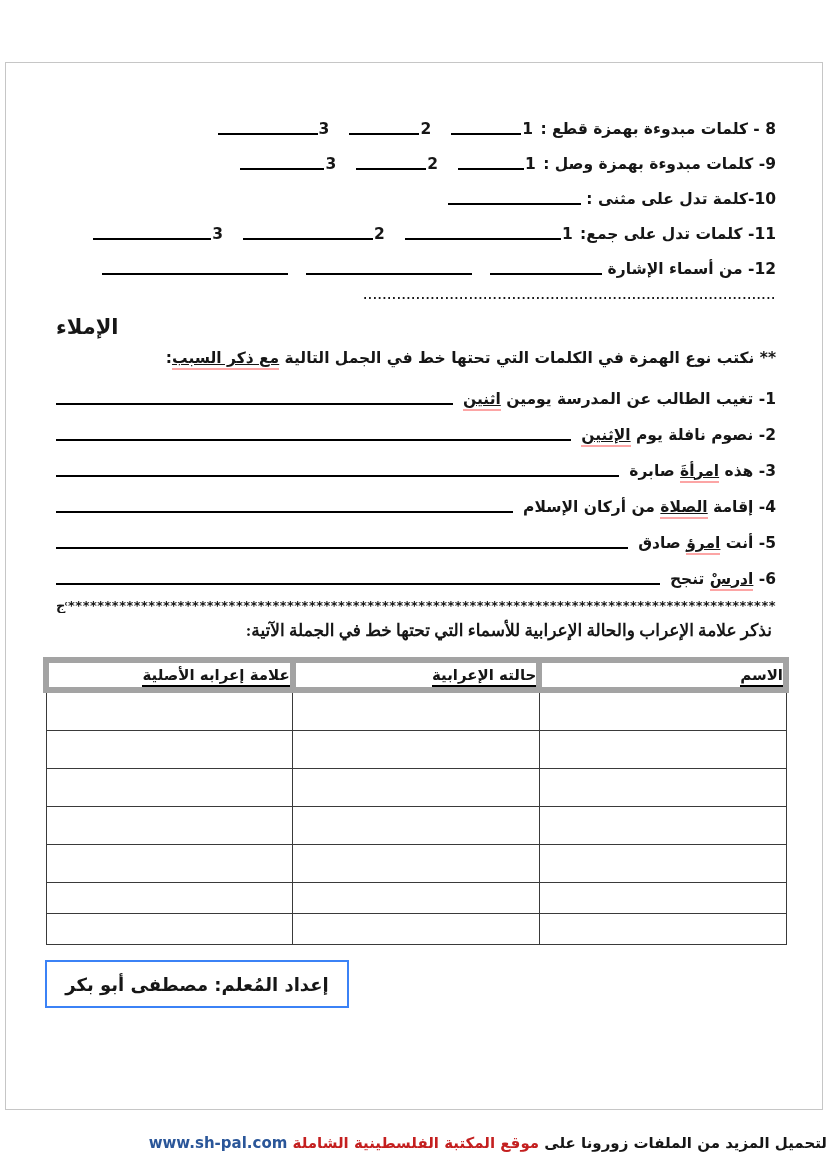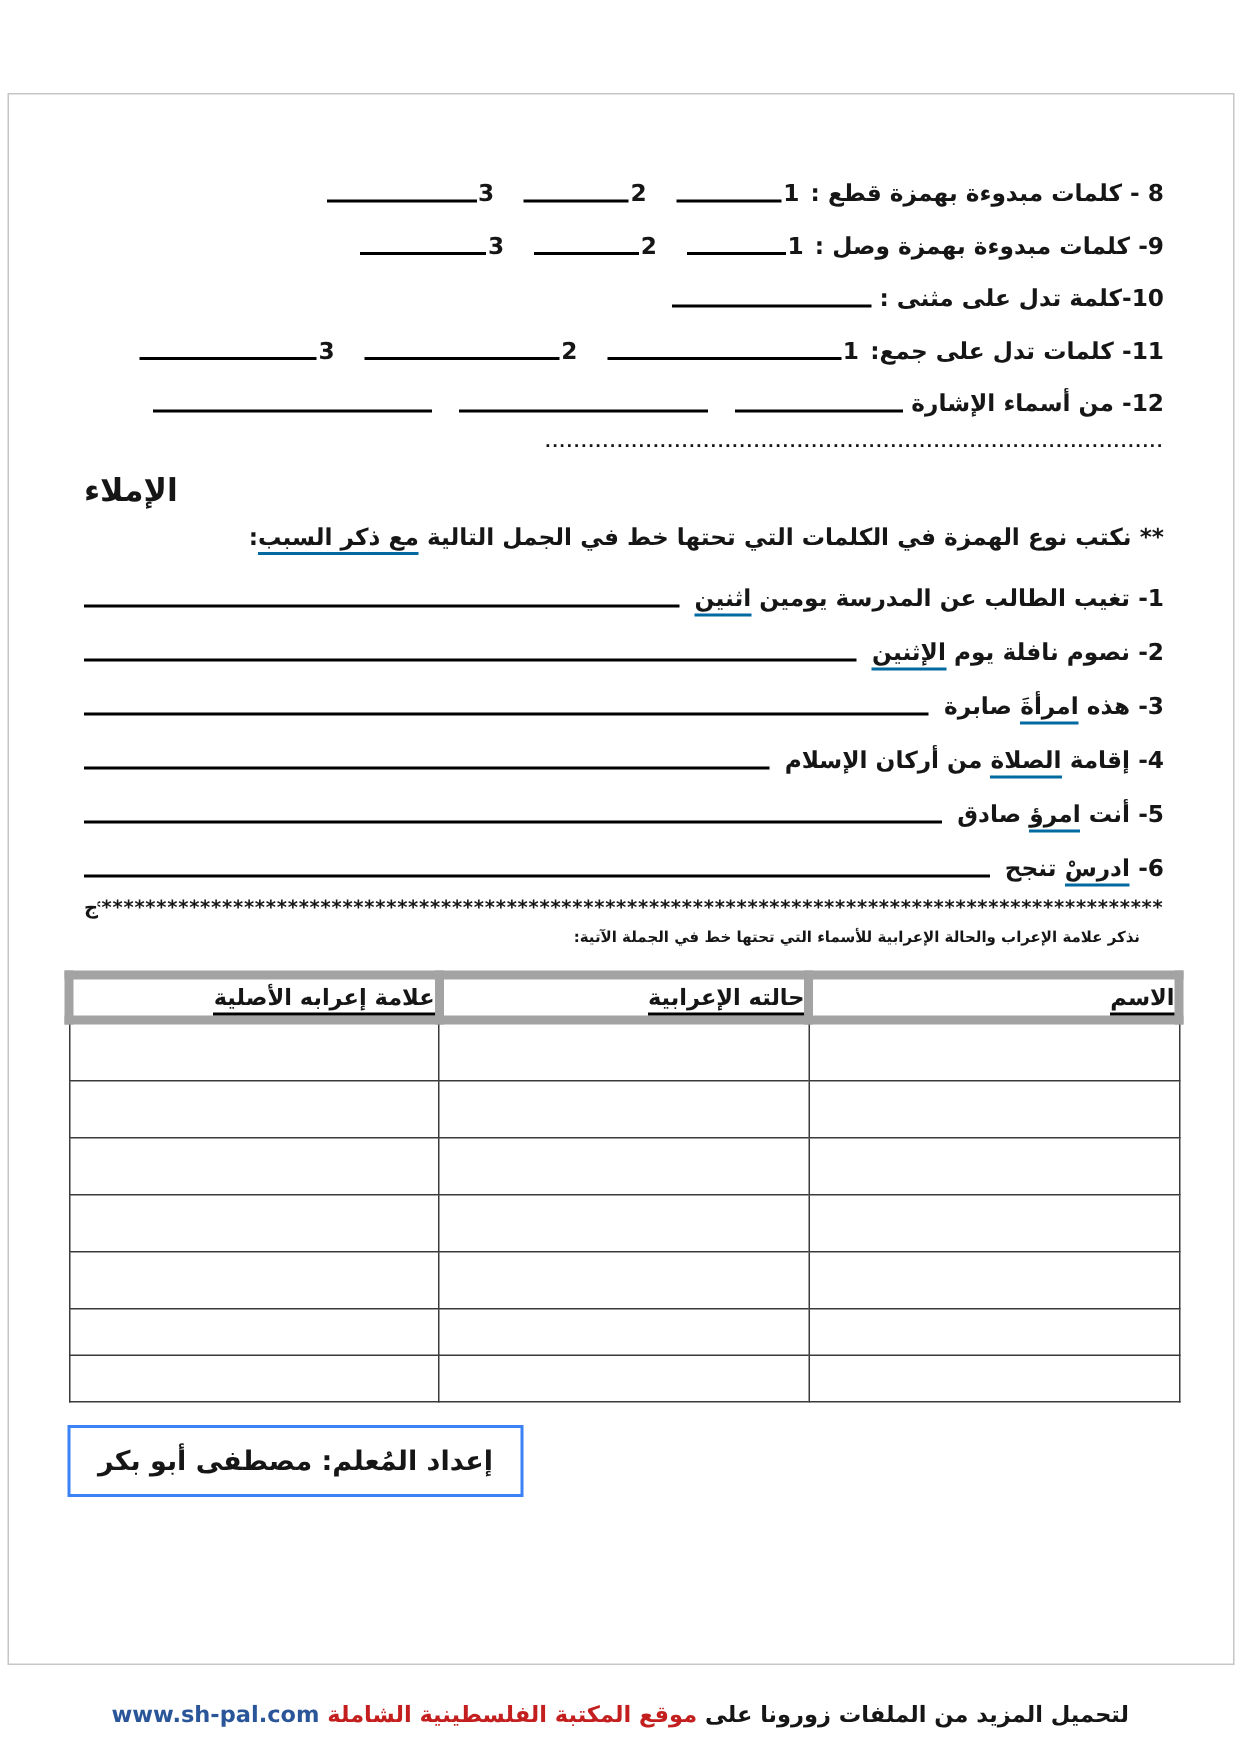--- a/index.html
+++ b/index.html
@@ -18,43 +18,43 @@
   .qlabel{white-space:pre;}
   .bnum{margin:0 2px 0 1px;}
   .blank{display:inline-block;border-bottom:2px solid #000;height:4px;margin:0 0 3px 18px;}
   .blank:last-child{margin-left:0;}
   
   .dotted{width:414px;height:15px;overflow:hidden;white-space:nowrap;font-size:10px;
     letter-spacing:1px;margin:10px 0 0 0;line-height:15px;}
   
   .imla-title{font-size:21px;text-align:left;margin:12px 0 10px 0;}
   .instr{font-size:15.5px;margin:0 0 6px 0;}
-  .u{border-bottom:2px solid #0369a1;padding-bottom:1px;}
+  .u{border-bottom:2px solid #fca5a5;padding-bottom:1px;text-decoration:underline;}
   .irow{display:flex;align-items:flex-end;height:36px;font-size:15.5px;}
   .itext{white-space:pre;line-height:1.25;}
   .ifill{flex:1;border-bottom:2px solid #000;height:4px;margin:0 10px 4px 0;}
   
   .stars{display:flex;align-items:flex-end;height:17px;font-size:13px;margin-top:7px;overflow:hidden;}
   .stars-fill{flex:1;overflow:hidden;white-space:nowrap;letter-spacing:.5px;}
   .stars-tail{white-space:nowrap;}
   
-  .instr2{font-size:10px;margin:7px 16px 6px 0;}
+  .instr2{font-size:17px;margin:7px 4px 6px 0;font-family:Liberation Serif, serif;}
   .sentence{font-size:15.5px;margin:8px 0 0 0;white-space:pre-wrap;}
   table.gtable{border-collapse:collapse;table-layout:fixed;
     width:calc(100% + 26px);margin:16px -13px 0 -13px;}
   .gtable th{border:6px solid #a3a3a3;height:24px;font-size:15px;text-align:right;padding:0;}
   .gtable th .hu{border-bottom:2px solid #000;padding-bottom:1px;}
   .gtable td{border:1px solid #3a3a3a;height:37px;padding:0;}
   .gtable tr.short td{height:30px;}
   
   .credit-box{width:300px;height:44px;border:2px solid #3b82f6;
     margin:15px auto 0 -11px;display:flex;align-items:center;justify-content:center;
     font-size:18px;}
   
-  .footer{position:absolute;left:0;right:0;top:1134px;text-align:center;
+  .footer{position:absolute;left:0;right:0;top:1134px;
     direction:rtl;font-size:15px;white-space:pre;}
   .footer .red{color:#c41f1f;}
   .footer .blue{color:#2a5699;}
 </style>
 </head>
 <body>
 
 <div class="stage">
   <div class="page">
 

